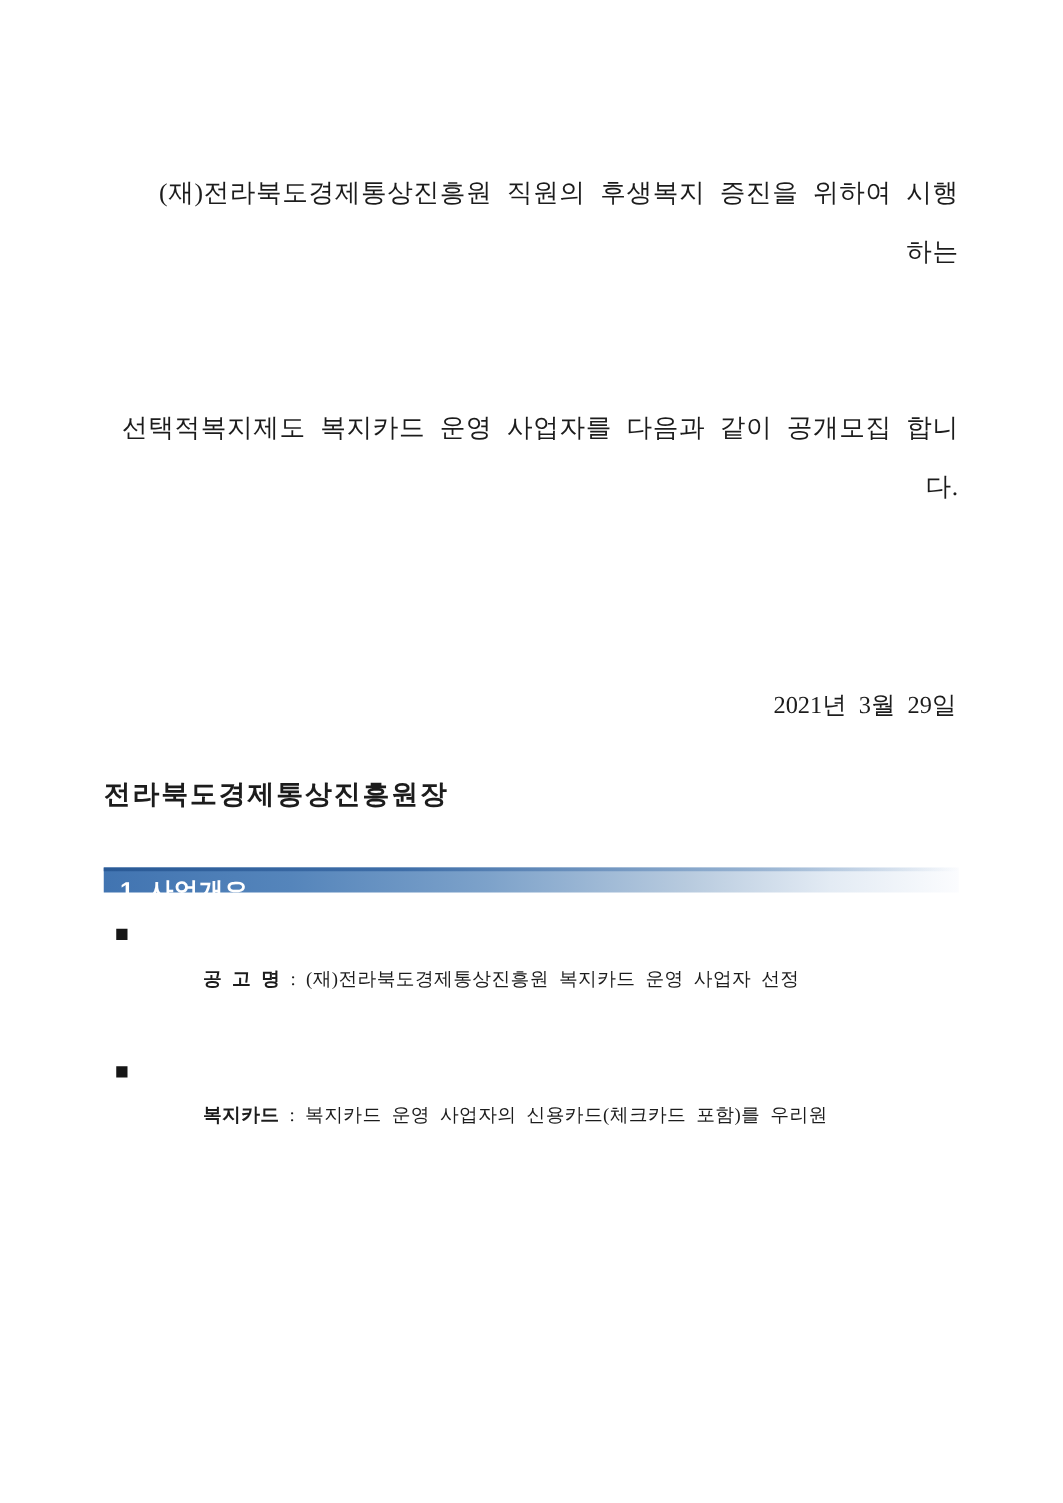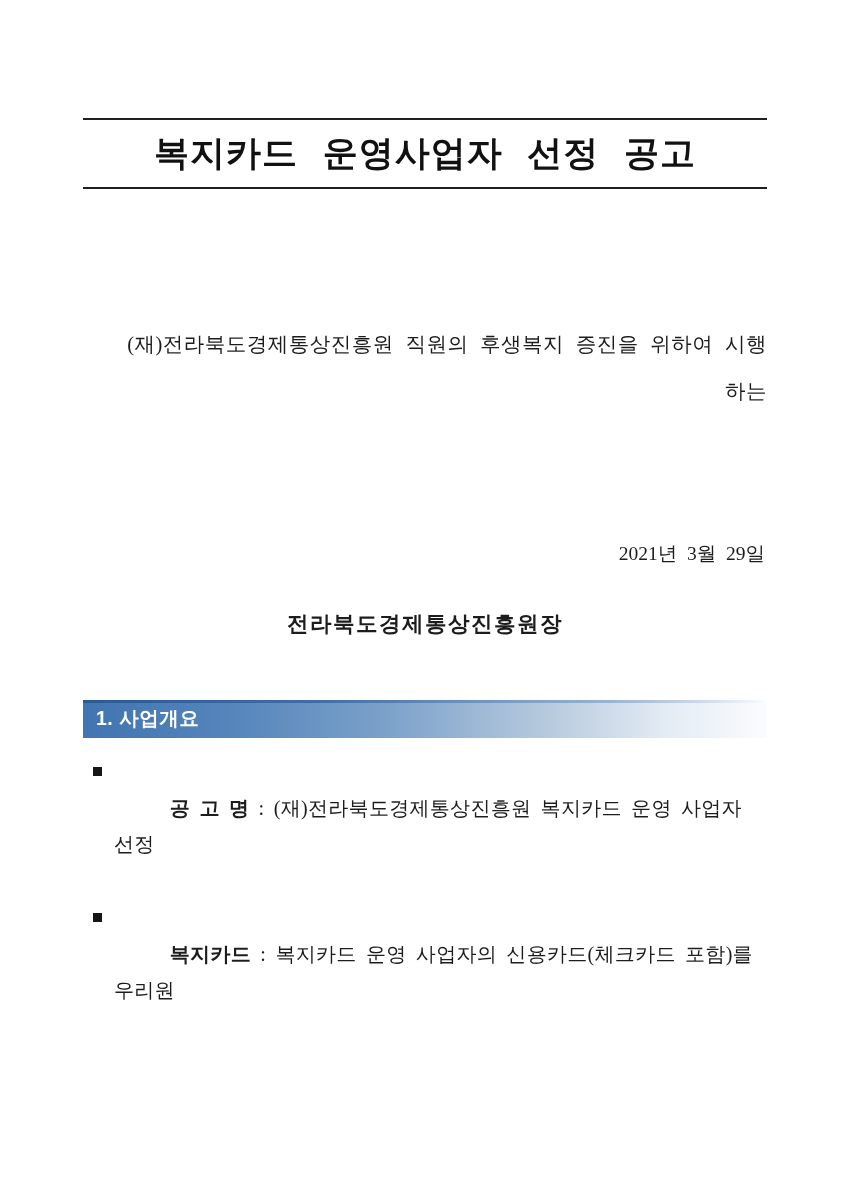--- a/index.html
+++ b/index.html
@@ -47,42 +47,42 @@
     font-size: 20.5px;
     line-height: 47px;
     word-spacing: 6px;
     letter-spacing: 0.5px;
     white-space: pre-wrap;
     text-align: right;
   }
 
   
   .date-line {
-    margin-top: 32px;
+    margin-top: 44px;
     text-align: right;
     font-size: 19.5px;
     line-height: 26px;
     white-space: pre-wrap;
     padding-right: 2px;
   }
   .signer-line {
     margin-top: 43px;
-    text-align: center;
+    text-align: left;
     font-size: 21.5px;
     font-weight: bold;
     letter-spacing: 1.5px;
     line-height: 28px;
     white-space: pre-wrap;
   }
 
   
   .section-bar {
     position: relative;
-    margin-top: 62px;
-    height: 38px;
+    margin-top: 45px;
+    height: 20px;
     background: linear-gradient(90deg,
       #4174b1 0%, #5585bb 22%, #7da2ca 45%,
       #b7cade 68%, #e3ebf4 85%, #fbfcfe 100%);
   }
   .section-bar-edge {
     position: absolute;
     top: 0; left: 0; right: 0;
     height: 3px;
     background: linear-gradient(90deg,
       #2a5a96 0%, #3f6ea8 35%, #8aa9cc 70%, rgba(255,255,255,0) 100%);
@@ -98,21 +98,21 @@
     letter-spacing: 0.5px;
     white-space: pre-wrap;
   }
 
   
   .list {
     margin-top: 15px;
   }
   .item {
     position: relative;
-    font-size: 20px;
+    font-size: 15px;
     line-height: 36.5px;
     word-spacing: 4px;
     letter-spacing: 0.3px;
     white-space: pre-wrap;
   }
   .item .label { font-weight: bold; }
   .item.square { padding-left: 31px; }
 
   .sq-bullet {
     position: absolute;
@@ -121,26 +121,24 @@
     width: 9px;
     height: 9px;
     background: #161616;
   }
 </style>
 </head>
 <body>
 
 <div class="page">
 
-  <div class="title-block">
-    <div class="doc-title">복지카드 운영사업자 선정 공고</div>
-  </div>
 
   <div class="intro">
     <div>  (재)전라북도경제통상진흥원 직원의 후생복지 증진을 위하여 시행하는</div>
+    <div>선택적복지제도 복지카드 운영 사업자를 다음과 같이 공개모집 합니다.</div>
   </div>
 
   <div class="date-line">2021년  3월  29일</div>
 
   <div class="signer-line">전라북도경제통상진흥원장</div>
 
   <div class="section-bar">
     <div class="section-bar-edge"></div>
     <div class="section-heading">1. 사업개요</div>
   </div>

